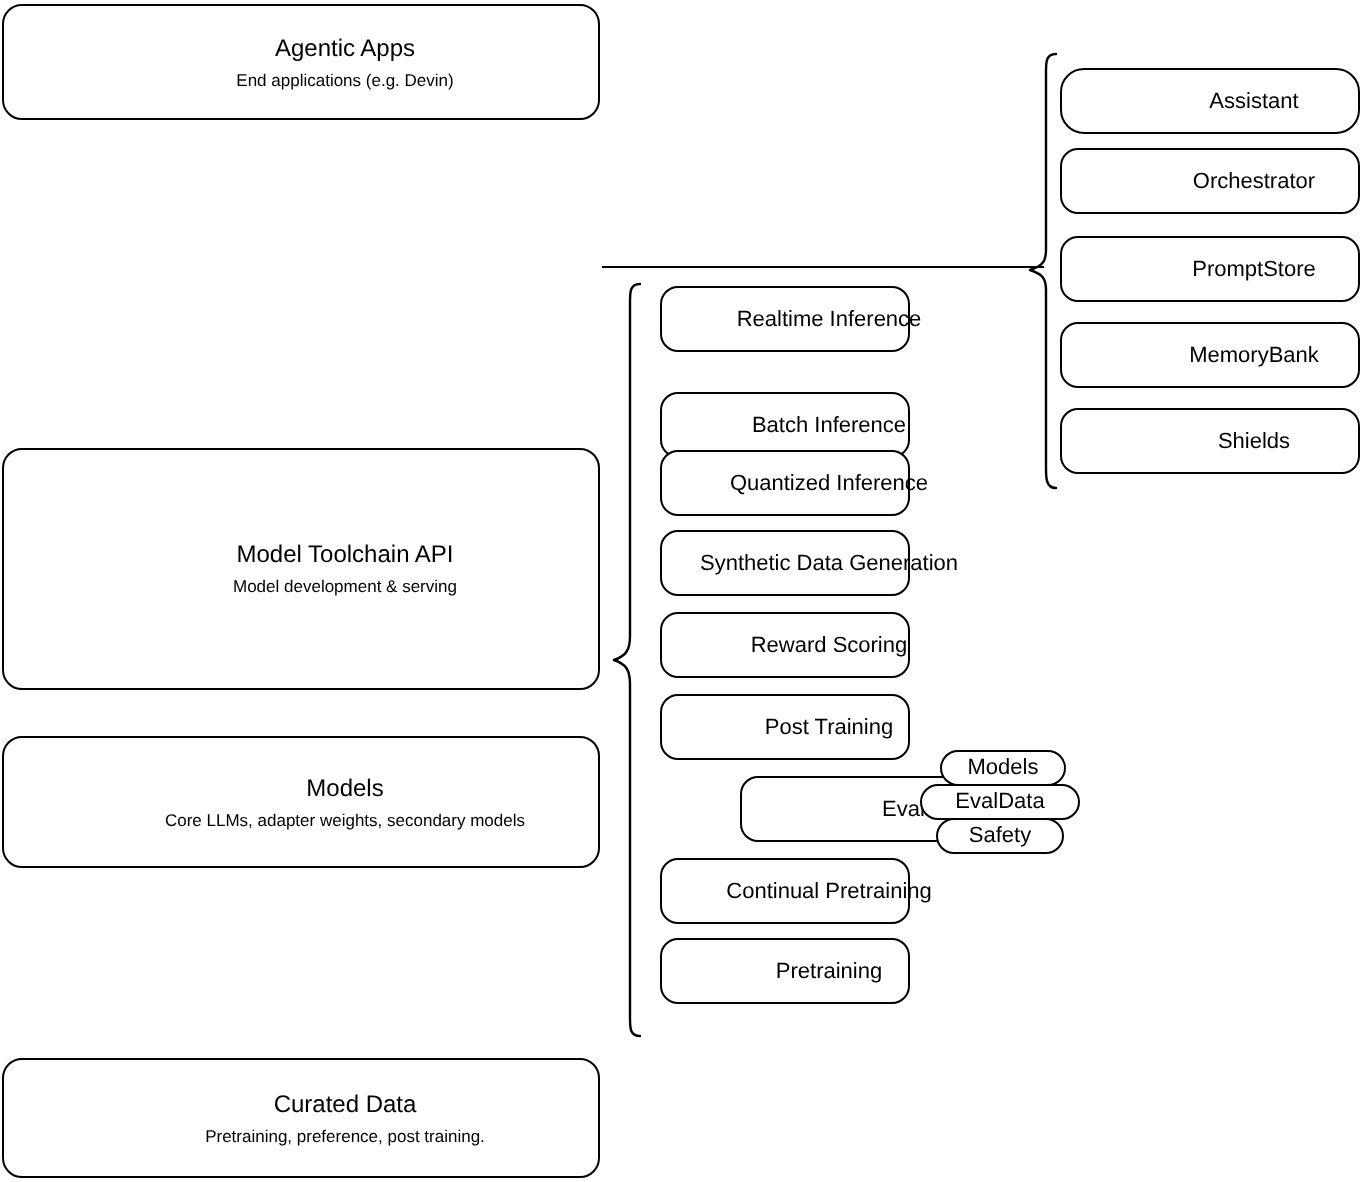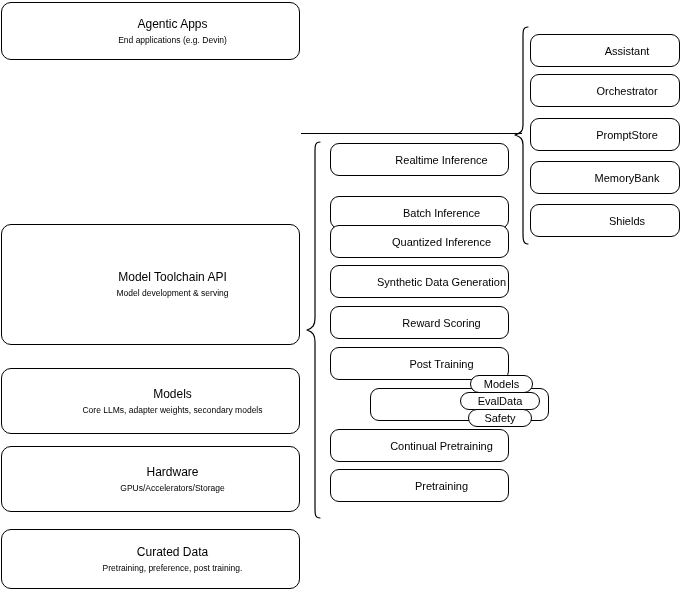--- a/index.html
+++ b/index.html
@@ -48,21 +48,21 @@
     margin-top: 2px;
     white-space: nowrap;
   }
 
   
   .left-box { left: 1px; width: 299px; }
 
   
   .mid-box {
     left: 330px;
-    width: 179px;
+    width: 125px;
     height: 33px;
     border-radius: 9px;
   }
   .mid-label {
     font-size: 11px;
     line-height: 14px;
     white-space: nowrap;
   }
 
   
@@ -128,24 +128,20 @@
   <div class="box left-box" style="top:224px;height:121px;">
     <div class="layer-title">Model Toolchain API</div>
     <div class="layer-sub">Model development &amp; serving</div>
   </div>
 
   <div class="box left-box" style="top:368px;height:66px;">
     <div class="layer-title">Models</div>
     <div class="layer-sub">Core LLMs, adapter weights, secondary models</div>
   </div>
 
-  <div class="box left-box" style="top:446px;height:66px;">
-    <div class="layer-title">Hardware</div>
-    <div class="layer-sub">GPUs/Accelerators/Storage</div>
-  </div>
 
   <div class="box left-box" style="top:529px;height:60px;">
     <div class="layer-title">Curated Data</div>
     <div class="layer-sub">Pretraining, preference, post training.</div>
   </div>
 
   <div class="connector" style="left:301px;top:133px;width:221px;"></div>
 
   <svg class="brace" style="left:306px;top:140px;" width="16" height="380" viewBox="0 0 16 380">
     <path d="M 14 2
@@ -198,21 +194,21 @@
   <svg class="brace" style="left:514px;top:25px;" width="16" height="222" viewBox="0 0 16 222">
     <path d="M 14 2
              C 9 2, 9 6, 9 11
              L 9 100
              C 9 106, 7 108, 1 110
              C 7 112, 9 114, 9 120
              L 9 209
              C 9 214, 9 219, 14 219"></path>
   </svg>
 
-  <div class="box right-box" style="top:34px;">
+  <div class="box right-box" style="top:34px;border-radius:12px;">
     <div class="right-label">Assistant</div>
   </div>
   <div class="box right-box" style="top:74px;">
     <div class="right-label">Orchestrator</div>
   </div>
   <div class="box right-box" style="top:118px;">
     <div class="right-label">PromptStore</div>
   </div>
   <div class="box right-box" style="top:161px;">
     <div class="right-label">MemoryBank</div>

